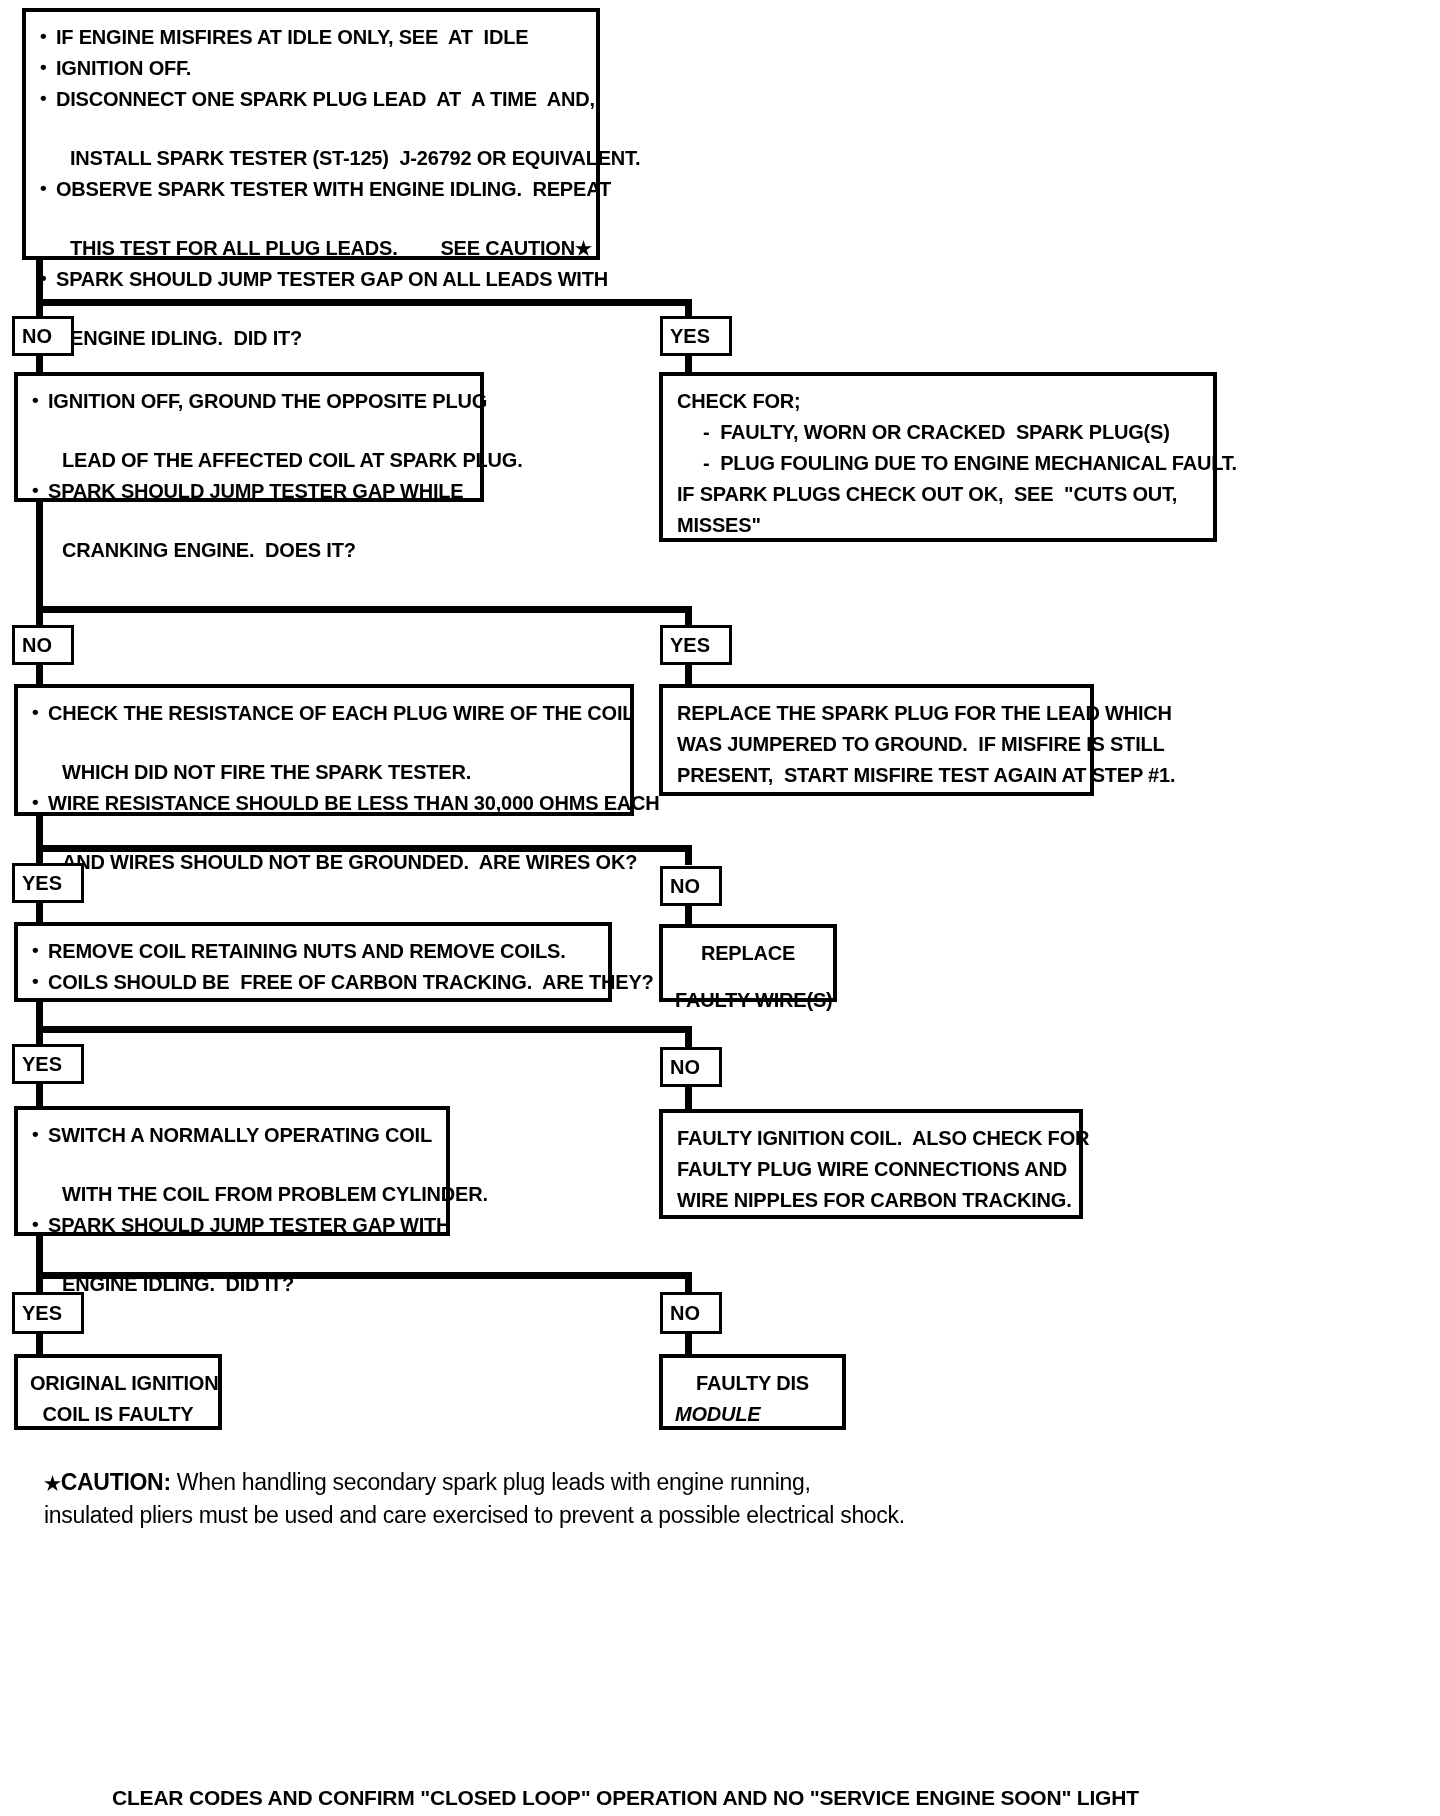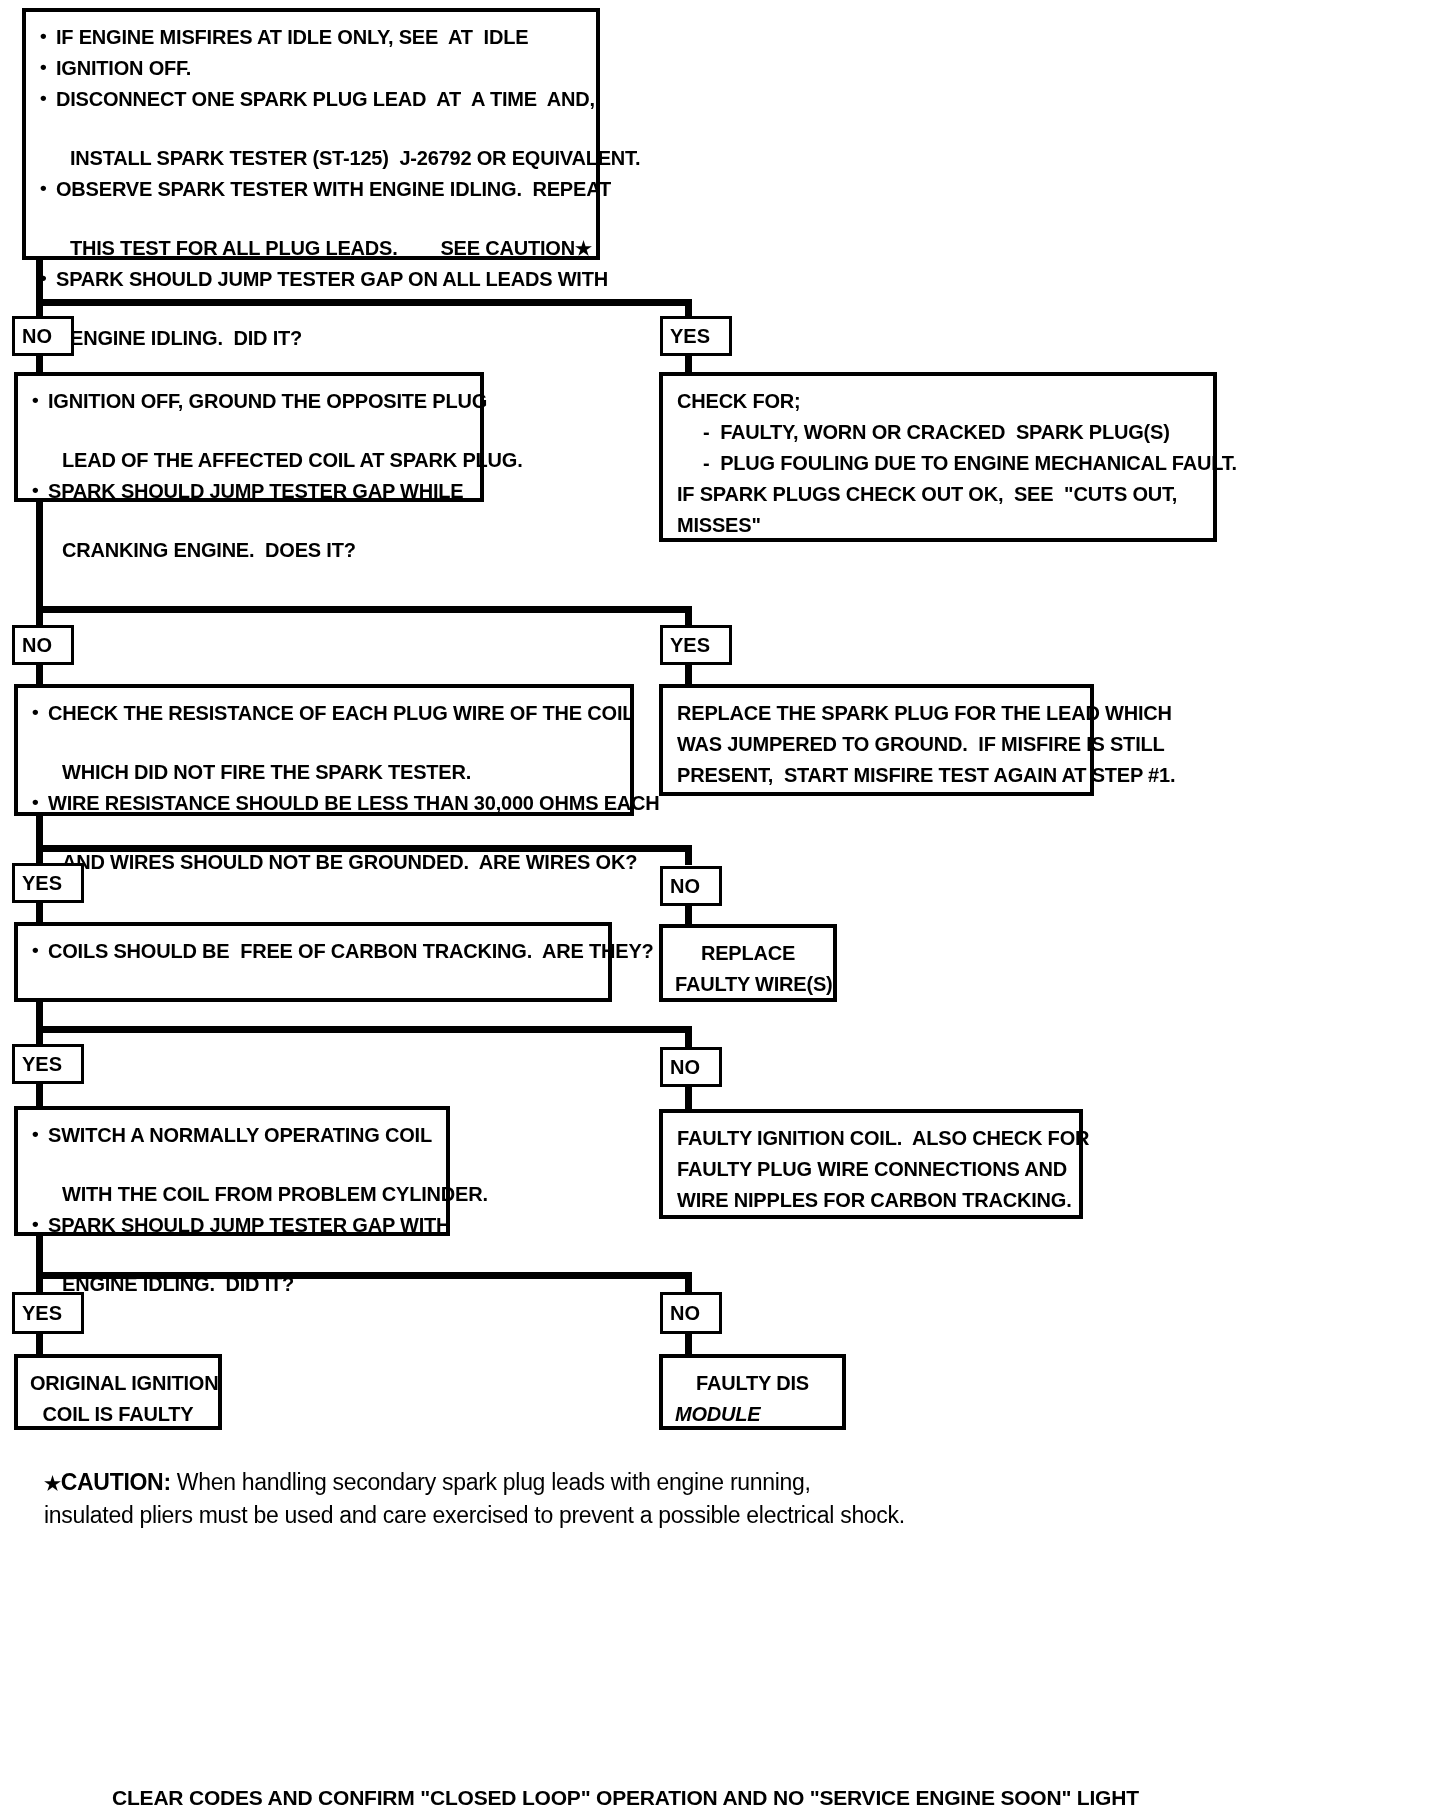--- a/index.html
+++ b/index.html
@@ -180,26 +180,27 @@
     <span>YES</span>
   </div>
   <div class="label-box lefty" style="left:660px; top:866px; width:62px; height:40px;">
     <span>NO</span>
   </div>
 
   <div class="vline" style="left:36px; top:901px; height:24px;"></div>
   <div class="vline" style="left:685px; top:904px; height:22px;"></div>
 
   <div class="box" style="left:14px; top:922px; width:598px; height:80px;">
+    <span class="ln bullet">REMOVE COIL RETAINING NUTS AND REMOVE COILS.</span>
     <span class="ln bullet">COILS SHOULD BE  FREE OF CARBON TRACKING.  ARE THEY?</span>
   </div>
 
   <div class="box" style="left:659px; top:924px; width:178px; height:78px; text-align:center; padding-left:12px;">
     <span class="ln" style="text-align:center;">REPLACE</span>
-    <span class="ln" style="text-align:right;">FAULTY WIRE(S)</span>
+    <span class="ln" style="text-align:right;margin-top:16px;">FAULTY WIRE(S)</span>
   </div>
 
   <div class="vline" style="left:36px; top:998px; height:34px;"></div>
   <div class="hline" style="left:36px; top:1026px; width:656px;"></div>
   <div class="vline" style="left:36px; top:1026px; height:20px;"></div>
   <div class="vline" style="left:685px; top:1026px; height:22px;"></div>
 
   <div class="label-box lefty" style="left:12px; top:1044px; width:72px; height:40px;">
     <span>YES</span>
   </div>

